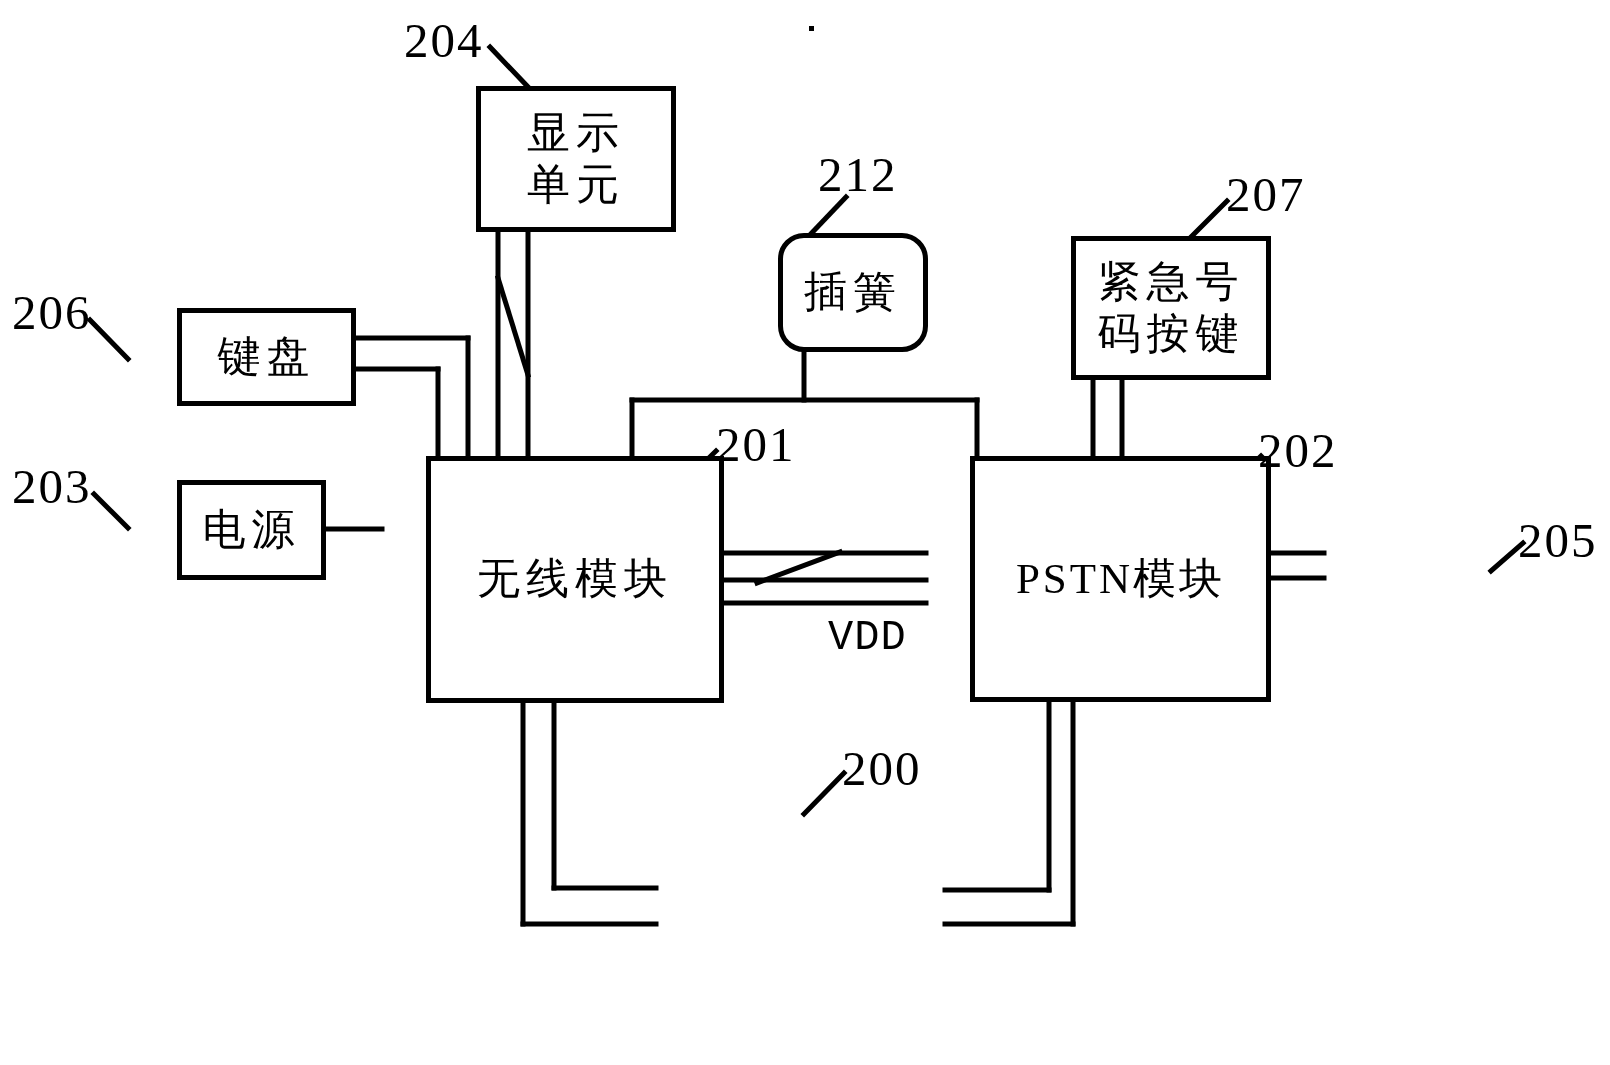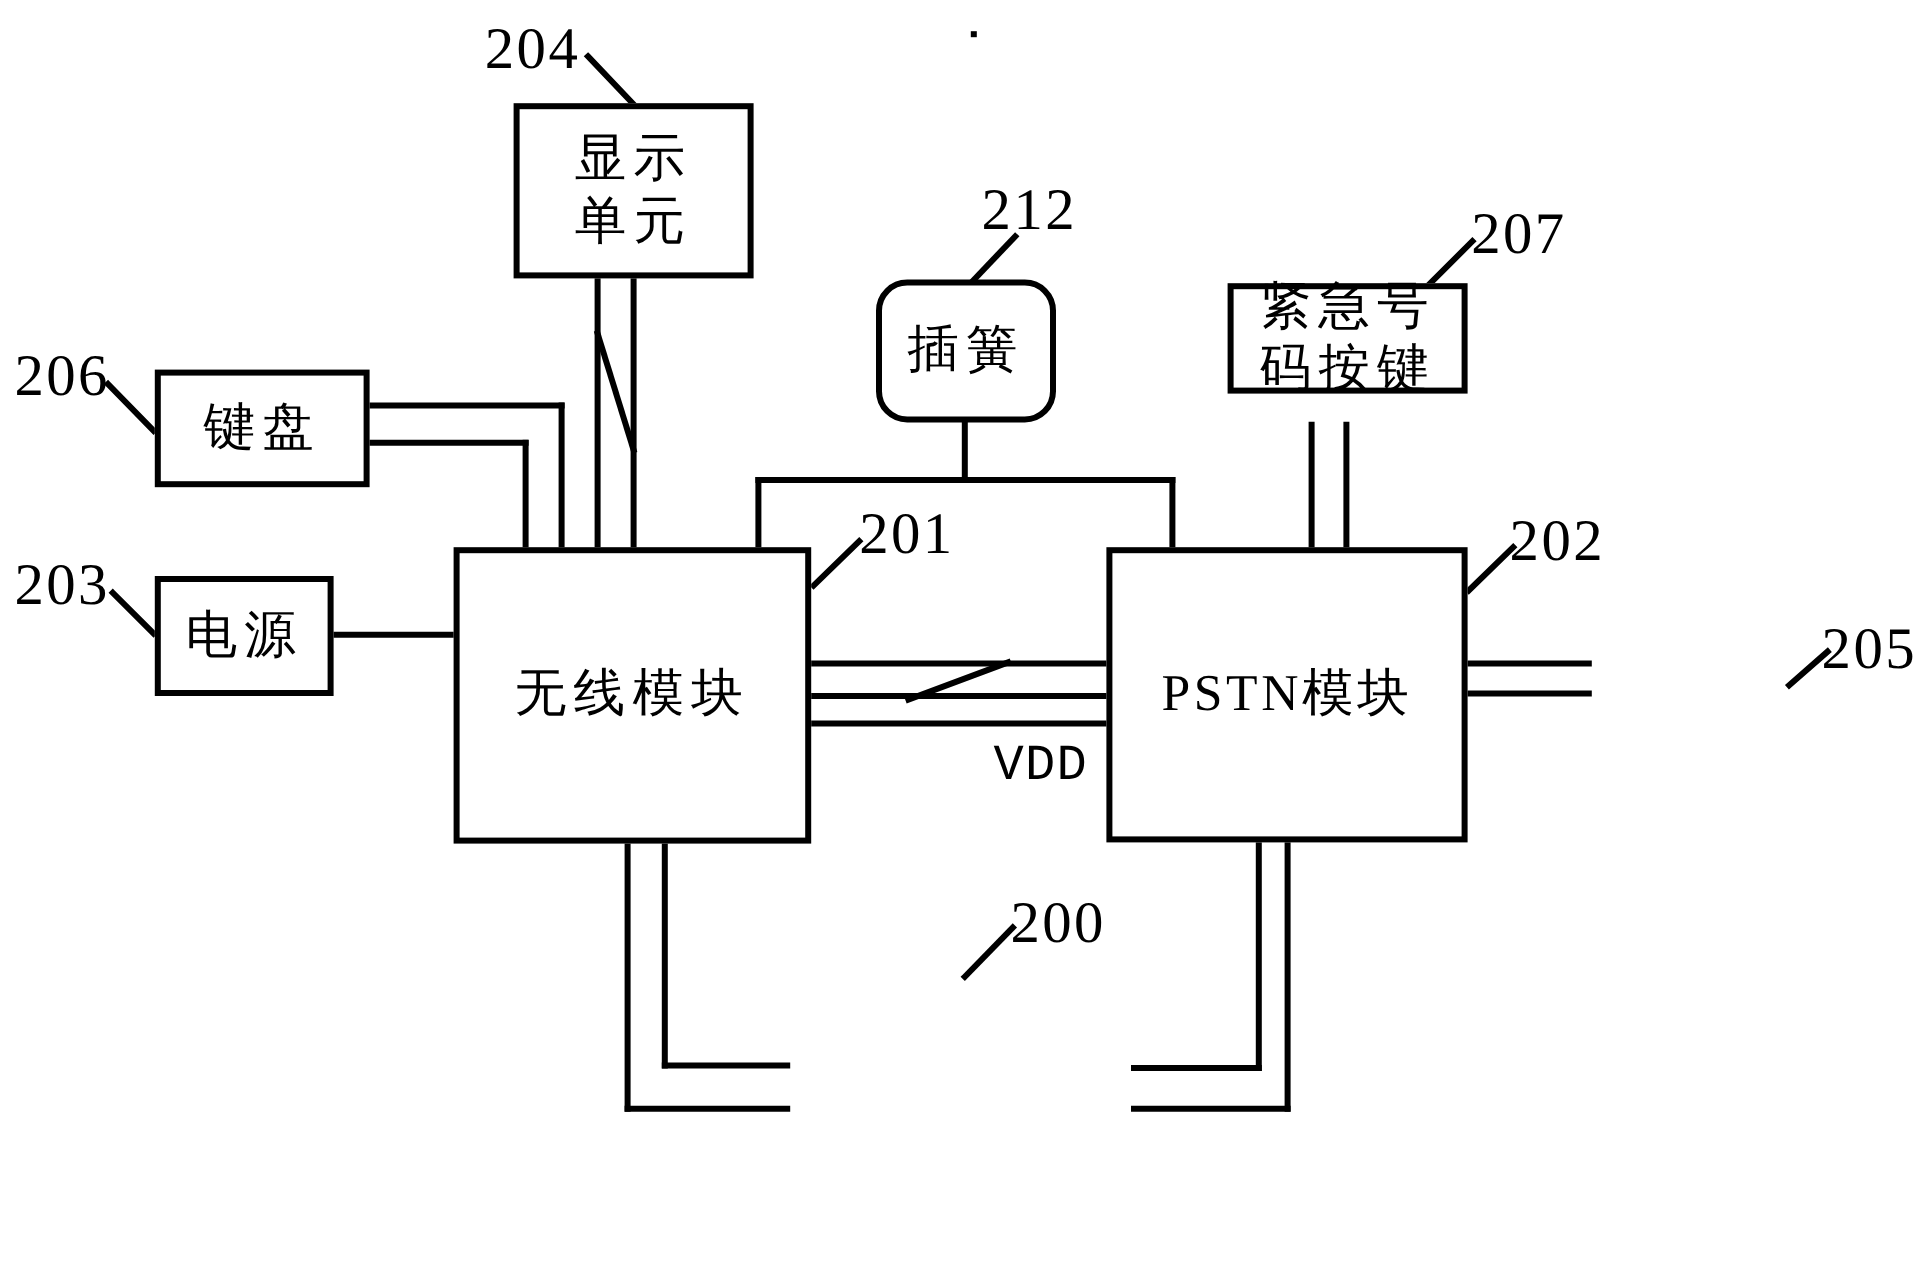--- a/index.html
+++ b/index.html
@@ -27,20 +27,21 @@
     box-sizing: border-box;
     border: 5px solid #000000;
     background: #ffffff;
     display: flex;
     flex-direction: column;
     align-items: center;
     justify-content: center;
     text-align: center;
     z-index: 2;
     line-height: 1.22;
+    margin-left: 48px;
   }
   .block .bl {
     display: block;
     font-size: 43px;
     letter-spacing: 6px;
     white-space: nowrap;
   }
   .ref {
     position: absolute;
     z-index: 3;
@@ -58,21 +59,21 @@
   .artifact-dot {
     position: absolute;
     width: 5px;
     height: 5px;
     background: #000000;
     z-index: 3;
   }
   
   #b-display   { left: 428px;  top: 86px;  width: 200px; height: 146px; }
   #b-plug      { left: 730px;  top: 233px; width: 150px; height: 119px; border-radius: 26px; }
-  #b-emerg     { left: 1023px; top: 236px; width: 200px; height: 92px; }
+  #b-emerg     { left: 1023px; top: 236px; width: 200px; height: 144px; }
   #b-keyboard  { left: 129px;  top: 308px; width: 179px; height: 98px; }
   #b-power     { left: 129px;  top: 480px; width: 149px; height: 100px; }
   #b-wireless  { left: 378px;  top: 456px; width: 298px; height: 247px; }
   #b-pstn      { left: 922px;  top: 456px; width: 301px; height: 246px; }
   #b-phone     { left: 1320px; top: 503px; width: 170px; height: 149px; }
   #b-sound     { left: 652px;  top: 813px; width: 297px; height: 227px; }
   #b-pstn .bl  { letter-spacing: 3px; }
   
   #r-204 { left: 404px;  top: 12px; }
   #r-212 { left: 818px;  top: 146px; }

